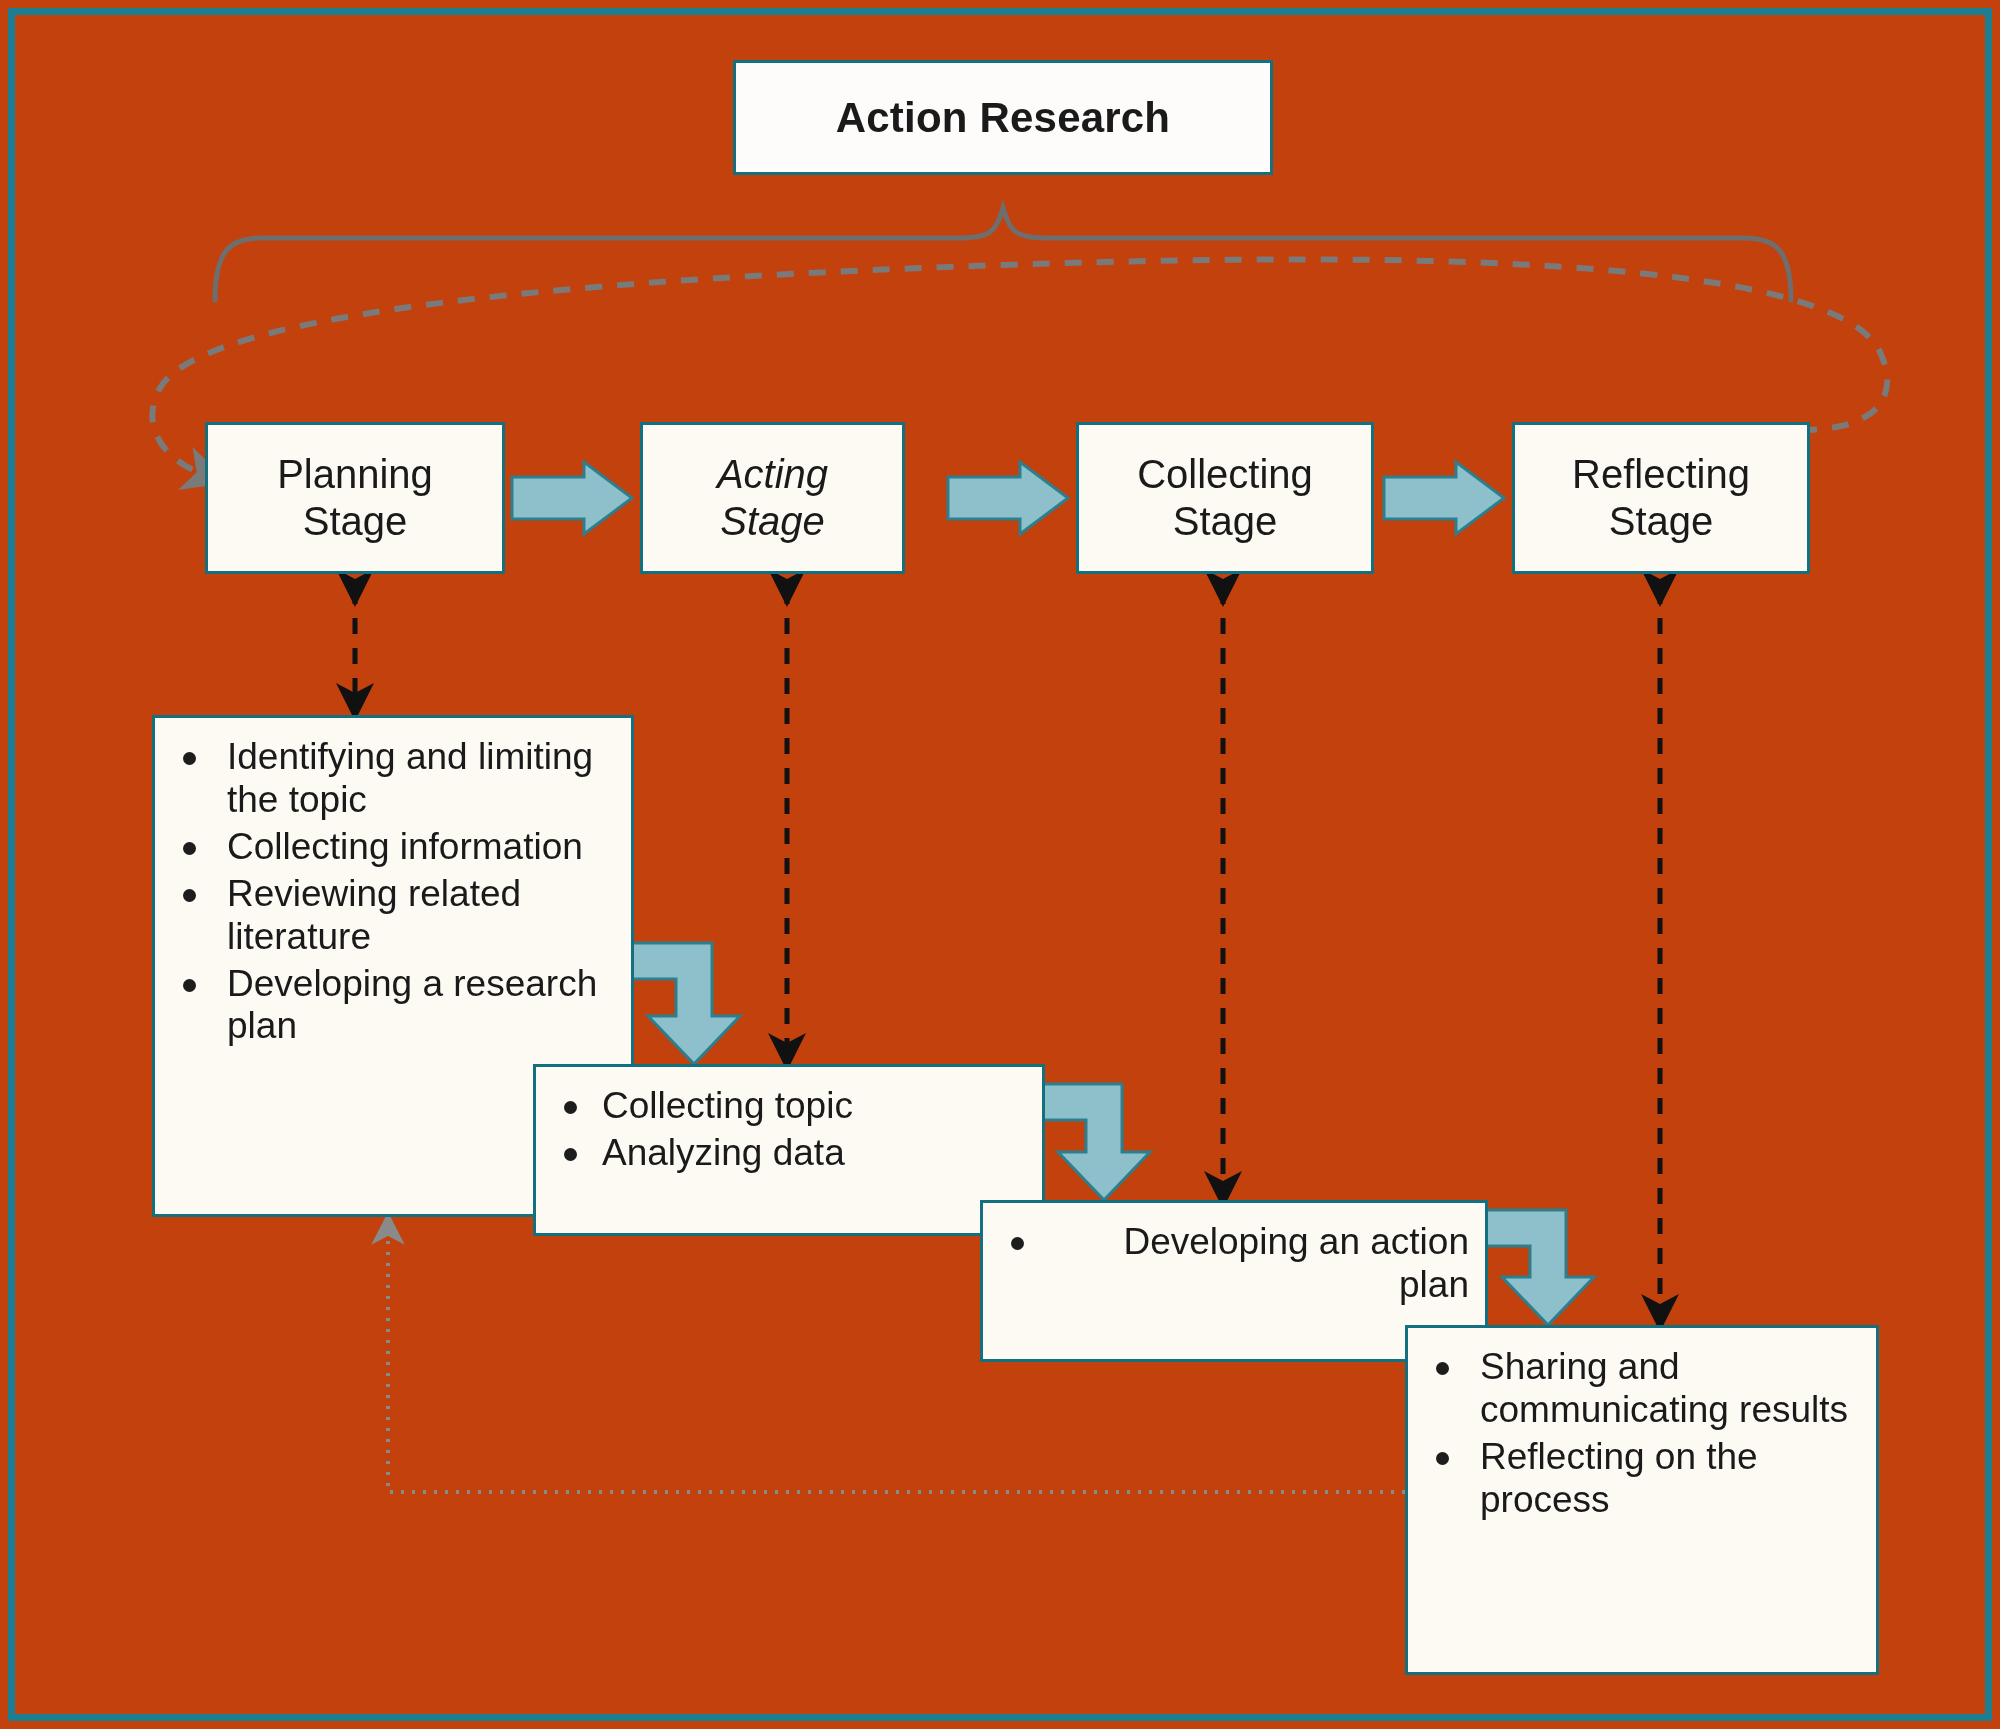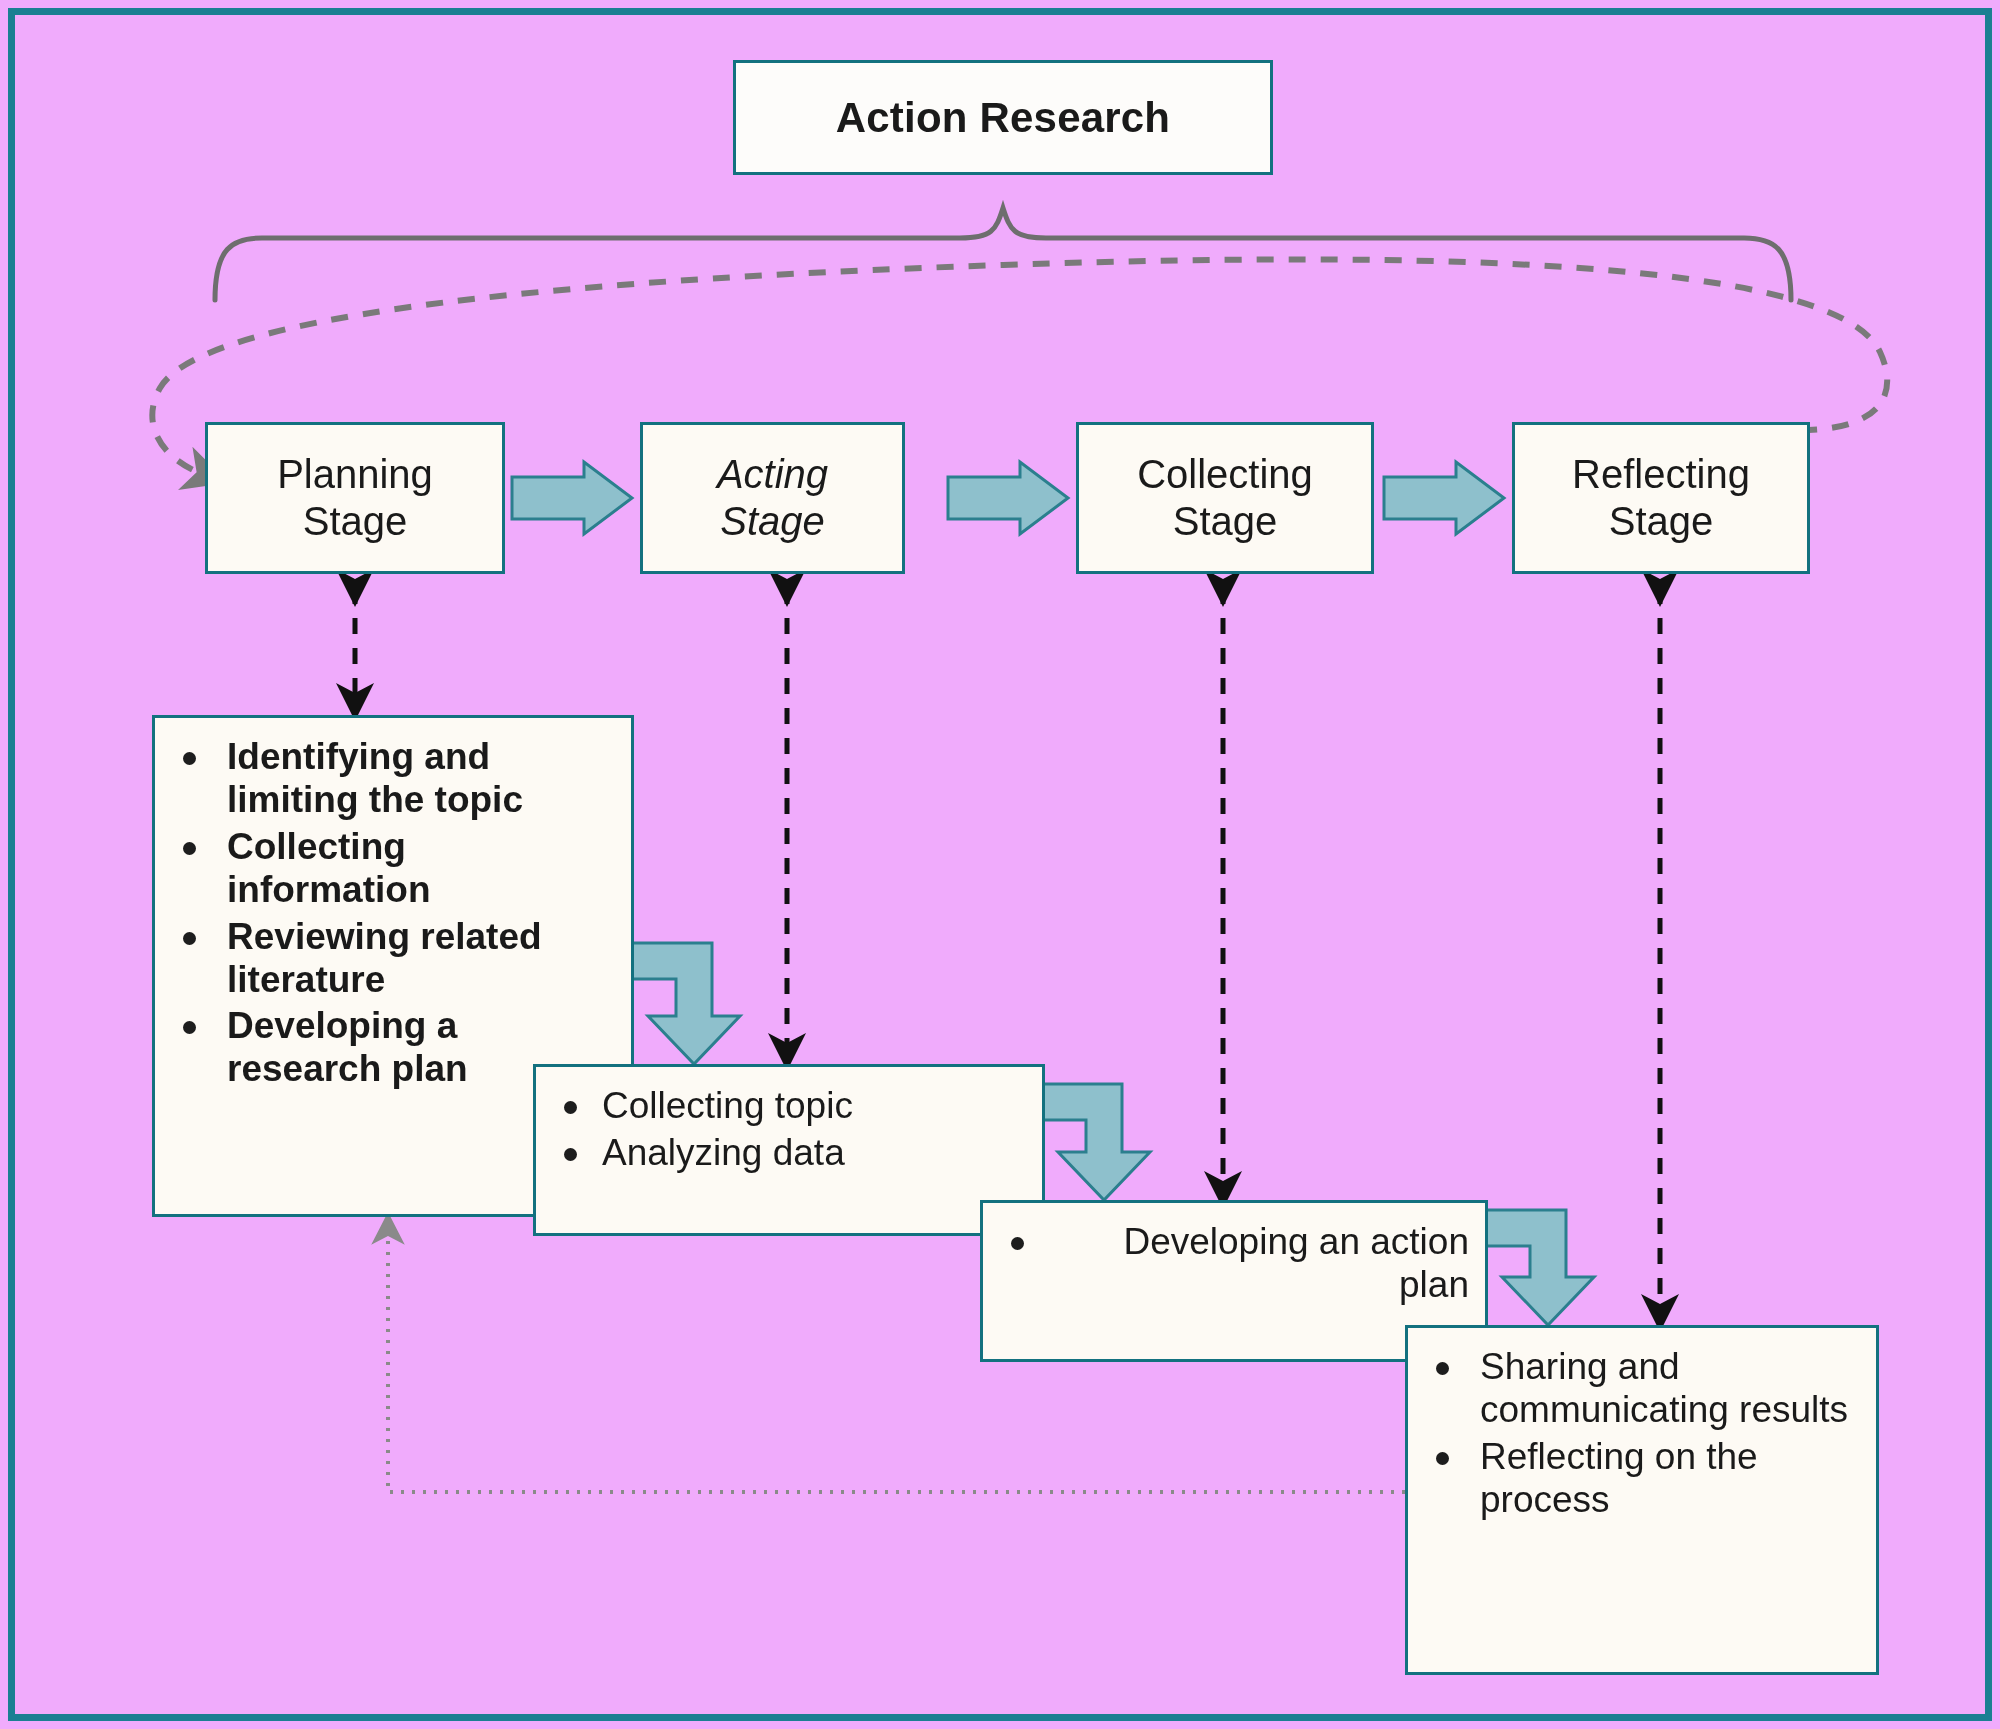--- a/index.html
+++ b/index.html
@@ -1,20 +1,20 @@
 <!DOCTYPE html>
 <html><head>
 <meta charset="utf-8">
 <style>
   html,body{margin:0;padding:0;background:#ffffff;}
   body{font-family:"Liberation Sans",sans-serif;}
   #page{
     position:relative;
     width:2000px;height:1729px;
-    background:#f0abfc;
+    background:#c2410c;
     box-sizing:border-box;
     overflow:hidden;
   }
   .frame{
     position:absolute;
     left:8px;top:8px;
     width:1984px;height:1713px;
     border:7px solid #1a7f92;
     box-sizing:border-box;
     pointer-events:none;
@@ -70,21 +70,21 @@
   }
   .detail li::before{
     content:"";
     position:absolute;
     left:6px;top:16px;
     width:13px;height:13px;
     border-radius:50%;
     background:#1d1d1d;
   }
   #detail-0{left:152px;top:715px;width:482px;height:502px;}
-  #detail-0 li{padding-left:50px;font-weight:bold;}
+  #detail-0 li{padding-left:50px;}
   #detail-1{left:533px;top:1064px;width:512px;height:172px;}
   #detail-2{left:980px;top:1200px;width:508px;height:162px;text-align:right;}
   #detail-3{left:1405px;top:1325px;width:474px;height:350px;}
   #detail-3 li{padding-left:50px;}
 
   
 </style>
 </head>
 <body>
 

